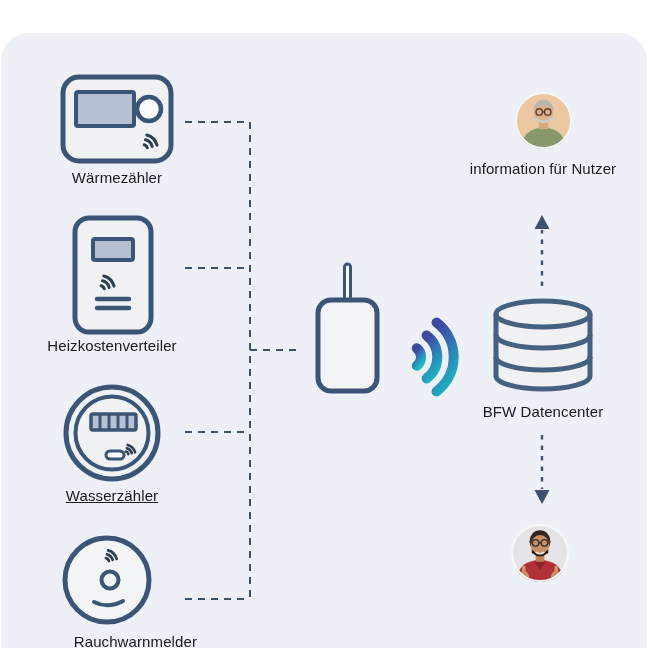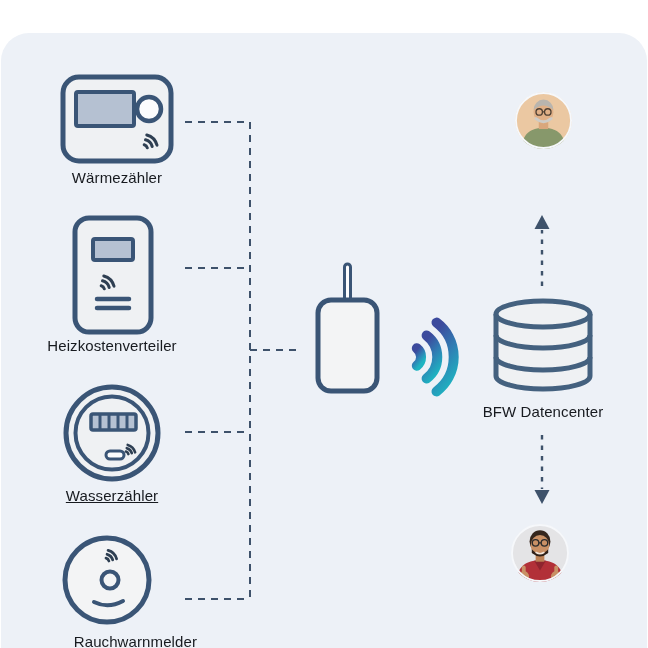--- a/index.html
+++ b/index.html
@@ -137,20 +137,21 @@
       <path d="M22,28 Q30,34.5 38,28" fill="none" stroke="#cfccc6" stroke-width="3" stroke-linecap="round"></path>
       <g fill="none" stroke="#4f4033" stroke-width="1.4">
         <circle cx="25.5" cy="21" r="3.4"></circle>
           <circle cx="34.5" cy="21" r="3.4"></circle>
         <line x1="28.9" y1="21" x2="31.1" y2="21"></line>
       </g>
     </g>
     <circle cx="30" cy="30" r="29" fill="none" stroke="#f6f8fb" stroke-width="2"></circle>
   </svg>
   <div class="label" style="left:443px;top:127px;width:200px;">
+    <div>information für Nutzer</div>
   </div>
 
   <svg class="abs" style="left:511px;top:492px;" width="58" height="58" viewBox="0 0 60 60">
     <defs>
         <clipPath id="clipO">
           <circle cx="30" cy="30" r="30"></circle>
         </clipPath>
       </defs>
     <g clip-path="url(#clipO)">
       <circle cx="30" cy="30" r="30" fill="#e4e4e6"></circle>

